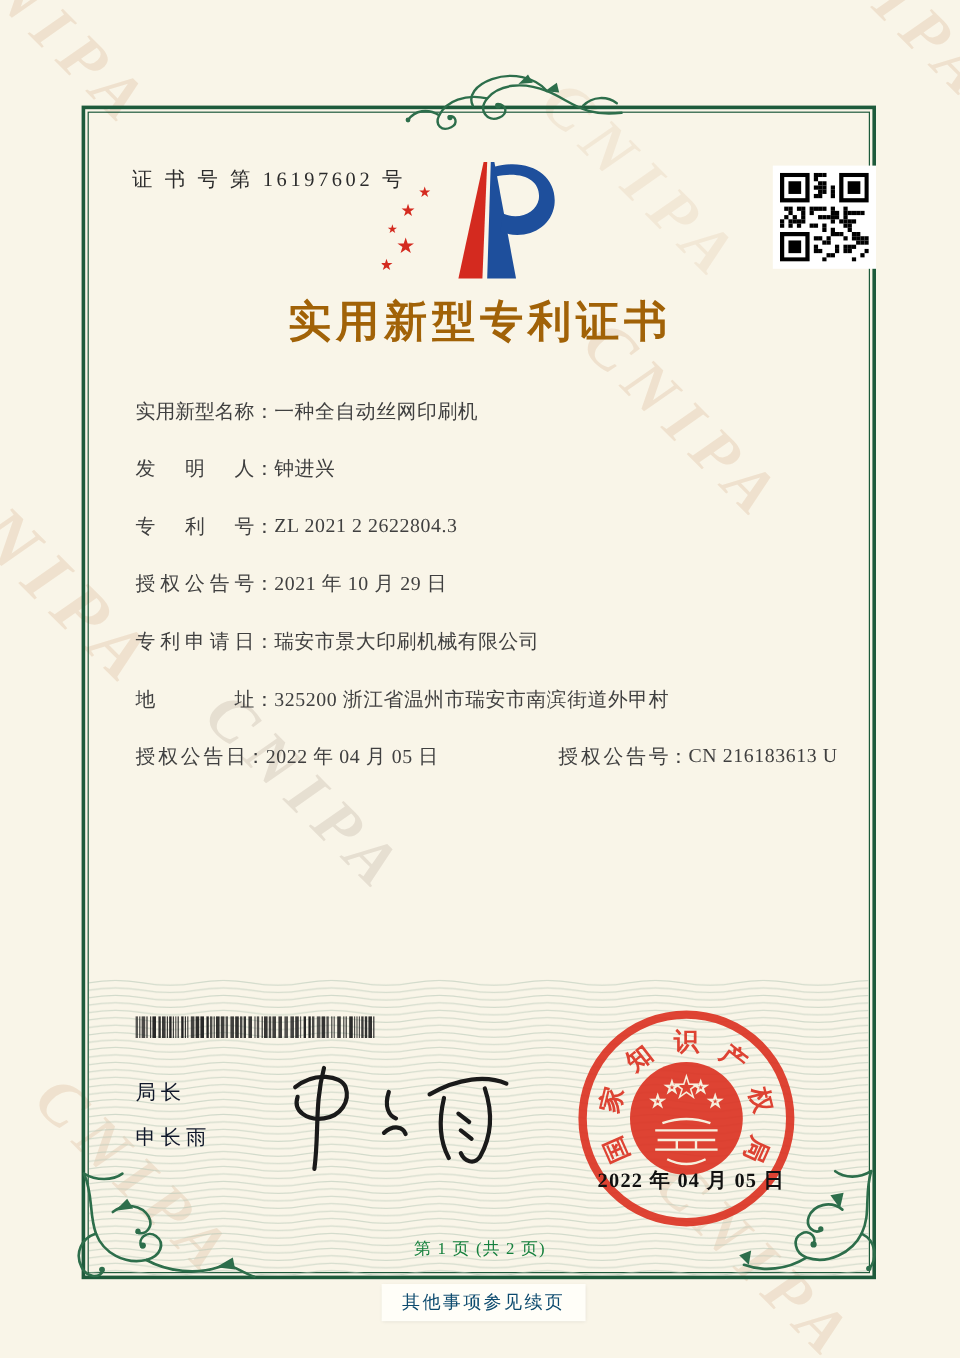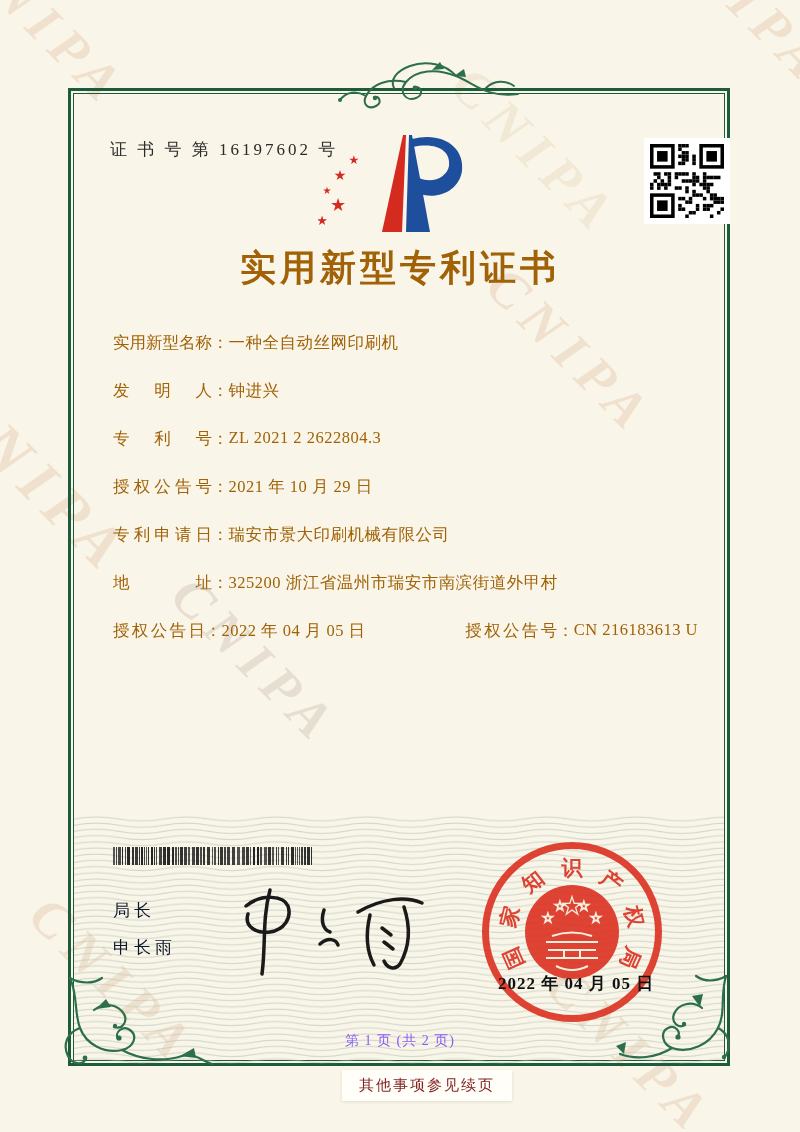--- a/index.html
+++ b/index.html
@@ -30,21 +30,21 @@
   .orn-br { left:614px; top:972px; }
 
   
   .certno { position:absolute; left:110px; top:138px; font-size:17px; letter-spacing:3px; color:#2b2b2b; }
   .logo { position:absolute; left:318px; top:130px; }
   .qr { position:absolute; left:644px; top:138px; width:86px; height:86px; background:#ffffff; padding:6px; }
   .title { position:absolute; left:100px; top:244px; width:600px; text-align:center;
            font-size:36px; font-weight:bold; letter-spacing:4px; color:#a16207; }
 
   
-  .fields { position:absolute; left:113px; top:332px; width:585px; font-size:16.5px; color:#a16207; }
+  .fields { position:absolute; left:113px; top:332px; width:585px; font-size:16.5px; color:#404040; }
   .frow { height:48px; display:flex; align-items:flex-start; }
   .lbl { display:inline-block; width:99px; text-align:justify; text-align-last:justify; white-space:nowrap; }
   .sep { display:inline-block; }
   .val { display:inline-block; white-space:nowrap; letter-spacing:.5px; }
   .val-fixed { width:196px; }
   .lbl2 { margin-left:62px; }
 
   
   .paras { position:absolute; left:112px; top:656px; width:576px; font-size:16.5px; line-height:26px;
            color:#222; text-align:justify; }
@@ -68,24 +68,24 @@
   .c3 { transform:translate(-50%,-50%) rotate(0deg)    translateY(-64px); }
   .c4 { transform:translate(-50%,-50%) rotate(38deg)   translateY(-64px); }
   .c5 { transform:translate(-50%,-50%) rotate(76deg)   translateY(-64px); }
   .c6 { transform:translate(-50%,-50%) rotate(114deg)  translateY(-64px); }
   .emblem { position:absolute; left:50%; top:50%; transform:translate(-50%,-50%); }
   .sealdate { position:absolute; left:498px; top:972px; font-size:17px; font-weight:bold;
               letter-spacing:1px; color:#111; z-index:5; }
 
   
   .pagefoot { position:absolute; left:300px; top:1032px; width:200px; text-align:center;
-              font-size:14px; color:#8b5cf6; letter-spacing:1px; }
+              font-size:14px; color:#15803d; letter-spacing:1px; }
   .note { position:absolute; left:318px; top:1070px; width:170px; height:31px; background:#fffef8;
           box-shadow:0 1px 3px rgba(0,0,0,.1); display:flex; align-items:center; justify-content:center;
-          font-size:15px; letter-spacing:2px; color:#7f1d1d;margin-left:24px; }
+          font-size:15px; letter-spacing:2px; color:#0c4a6e; }
 </style>
 </head>
 <body>
 
 <div class="page">
 
   <div class="wm wm1">CNIPA</div>
   <div class="wm wm2">CNIPA</div>
   <div class="wm wm3">CNIPA</div>
   <div class="wm wm4">CNIPA</div>

